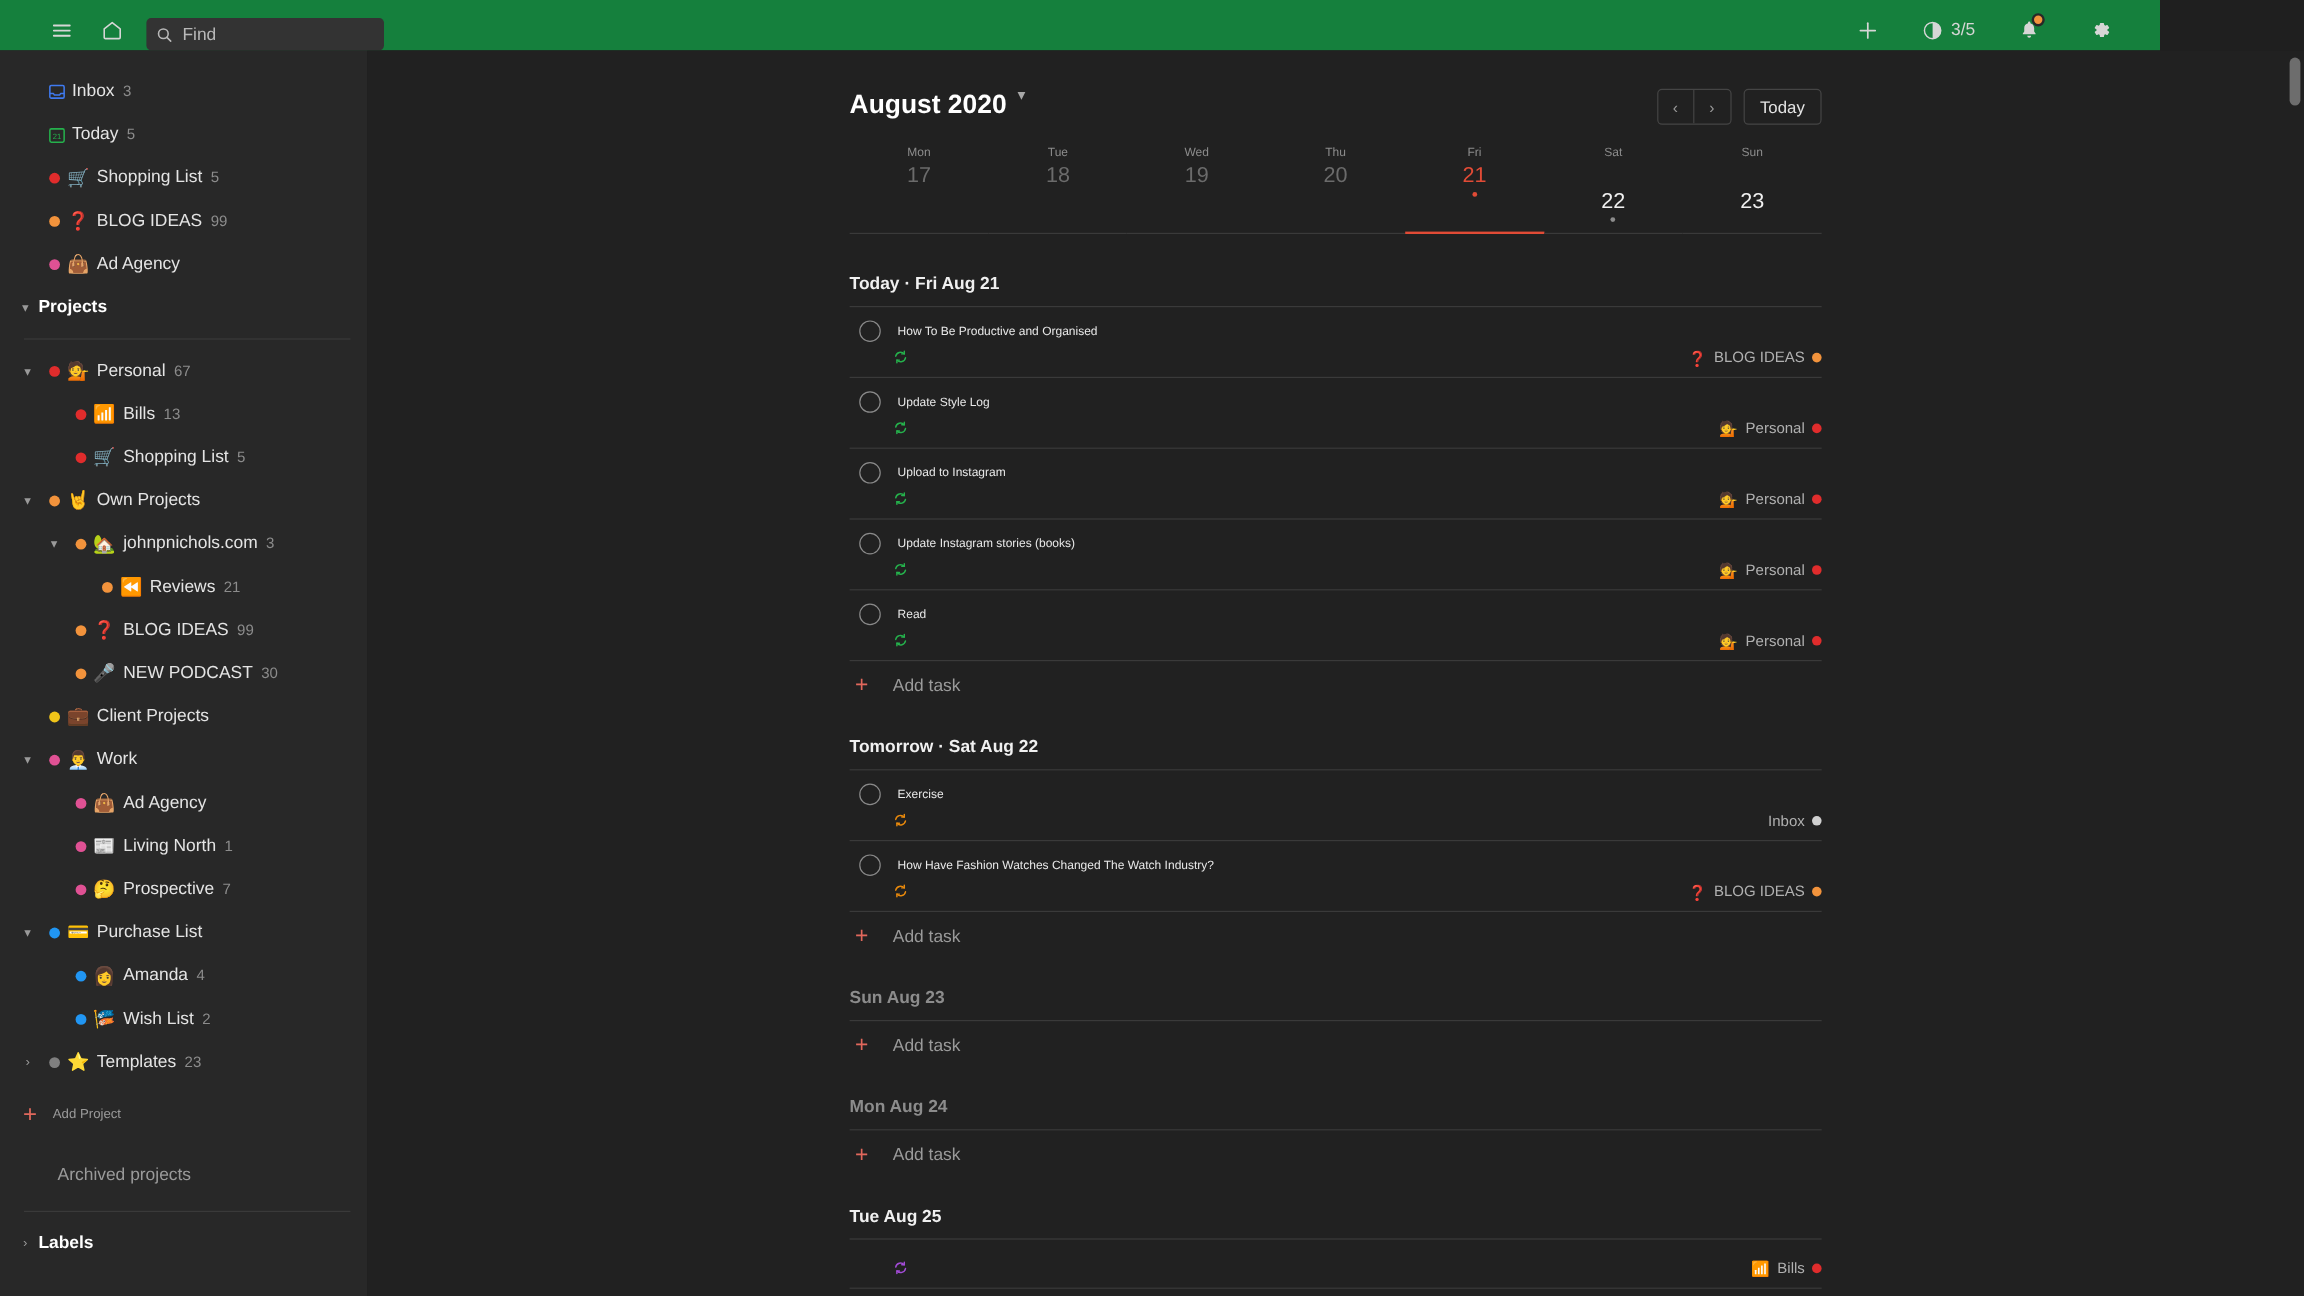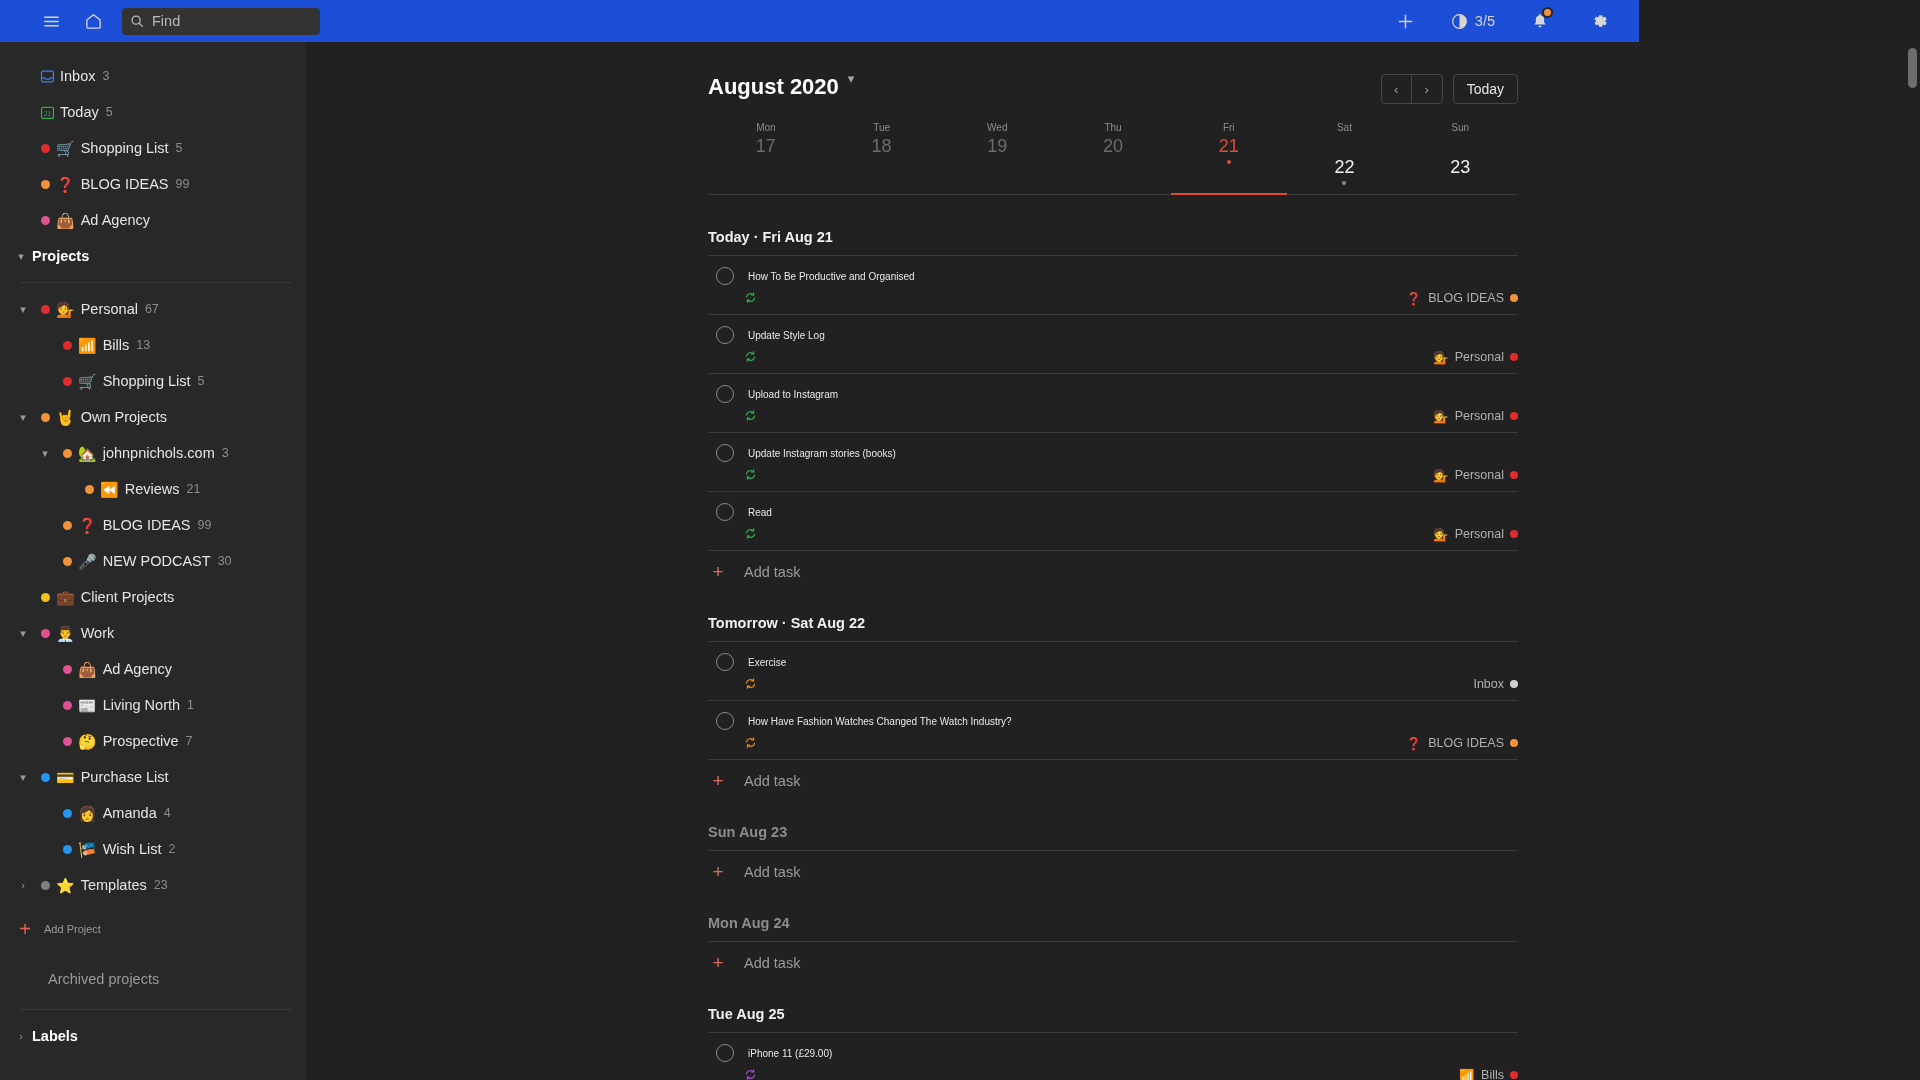--- a/index.html
+++ b/index.html
@@ -5,38 +5,38 @@
   * { box-sizing: border-box; margin: 0; padding: 0; }
   html, body {
     width: 1920px; height: 1080px;
     background: #1f1f1f;
     font-family: "Liberation Sans", sans-serif;
     overflow: hidden;
     color: #e8e8e8;
   }
   
   #topbar {
-    position: absolute; top: 0; left: 0; width: 1639px; height: 42px;
-    background: #1d4ed8;
-    display: flex; align-items: center;
+    position: absolute; top: 0; left: 0; width: 1800px; height: 42px;
+    background: #15803d;
+    display: flex; align-items: flex-end;
   }
   .tb-icon {
     width: 34px; height: 34px; display: flex; align-items: center; justify-content: center;
     color: #d6d6d6; cursor: pointer; border-radius: 4px;
   }
   #hamburger { margin-left: 34px; }
   #homebtn { margin-left: 8px; }
   #searchbox {
     margin-left: 12px; width: 198px; height: 27px;
     background: #333333; border-radius: 4px;
     display: flex; align-items: center; padding: 0 8px; gap: 8px;
   }
   #searchbox .sph { color: #b8b8b8; font-size: 14.5px; }
   #tb-right {
-    margin-left: auto; display: flex; align-items: center; gap: 18px; padding-right: 18px;
+    margin-left: auto; display: flex; align-items: center; gap: 18px; padding-right: 28px;
   }
   #tb-right .tb-icon { width: 42px; height: 34px; }
   #karma { display: flex; align-items: center; gap: 7px; color: #d6d6d6; font-size: 14.5px;
            padding: 0 6px; cursor: pointer; }
   #bellwrap { position: relative; }
   #bell-badge {
     position: absolute; top: 3px; right: 8px;
     width: 11px; height: 11px; border-radius: 50%;
     background: #f2933c; border: 2px solid #282828;
   }
@@ -625,24 +625,20 @@
         <div class="daygroup">
           <div class="dgtitle dim">Mon Aug 24</div>
           <div class="addtask">
             <span class="plus">+</span>
             <span class="lbl">Add task</span>
           </div>
         </div>
         <div class="daygroup">
           <div class="dgtitle">Tue Aug 25</div>
           <div class="task">
-            <div class="trow1">
-              <span class="checkbox"></span>
-              <span class="ttitle">iPhone 11 (£29.00)</span>
-            </div>
             <div class="trow2">
               <span class="recur purple"><svg width="13" height="13" viewBox="0 0 16 16" fill="none" stroke="currentColor" stroke-width="1.5" stroke-linecap="round">
                   <path d="M3 7.2a5 5 0 0 1 8.6-2.4"></path>
                   <path d="M13 8.8a5 5 0 0 1-8.6 2.4"></path>
                   <path d="M11.8 2.2v2.6h-2.6"></path>
                   <path d="M4.2 13.8v-2.6h2.6"></path>
                 </svg></span>
               <span class="proj">
                 <span class="pemoji">📶</span>
                 <span>Bills</span>

